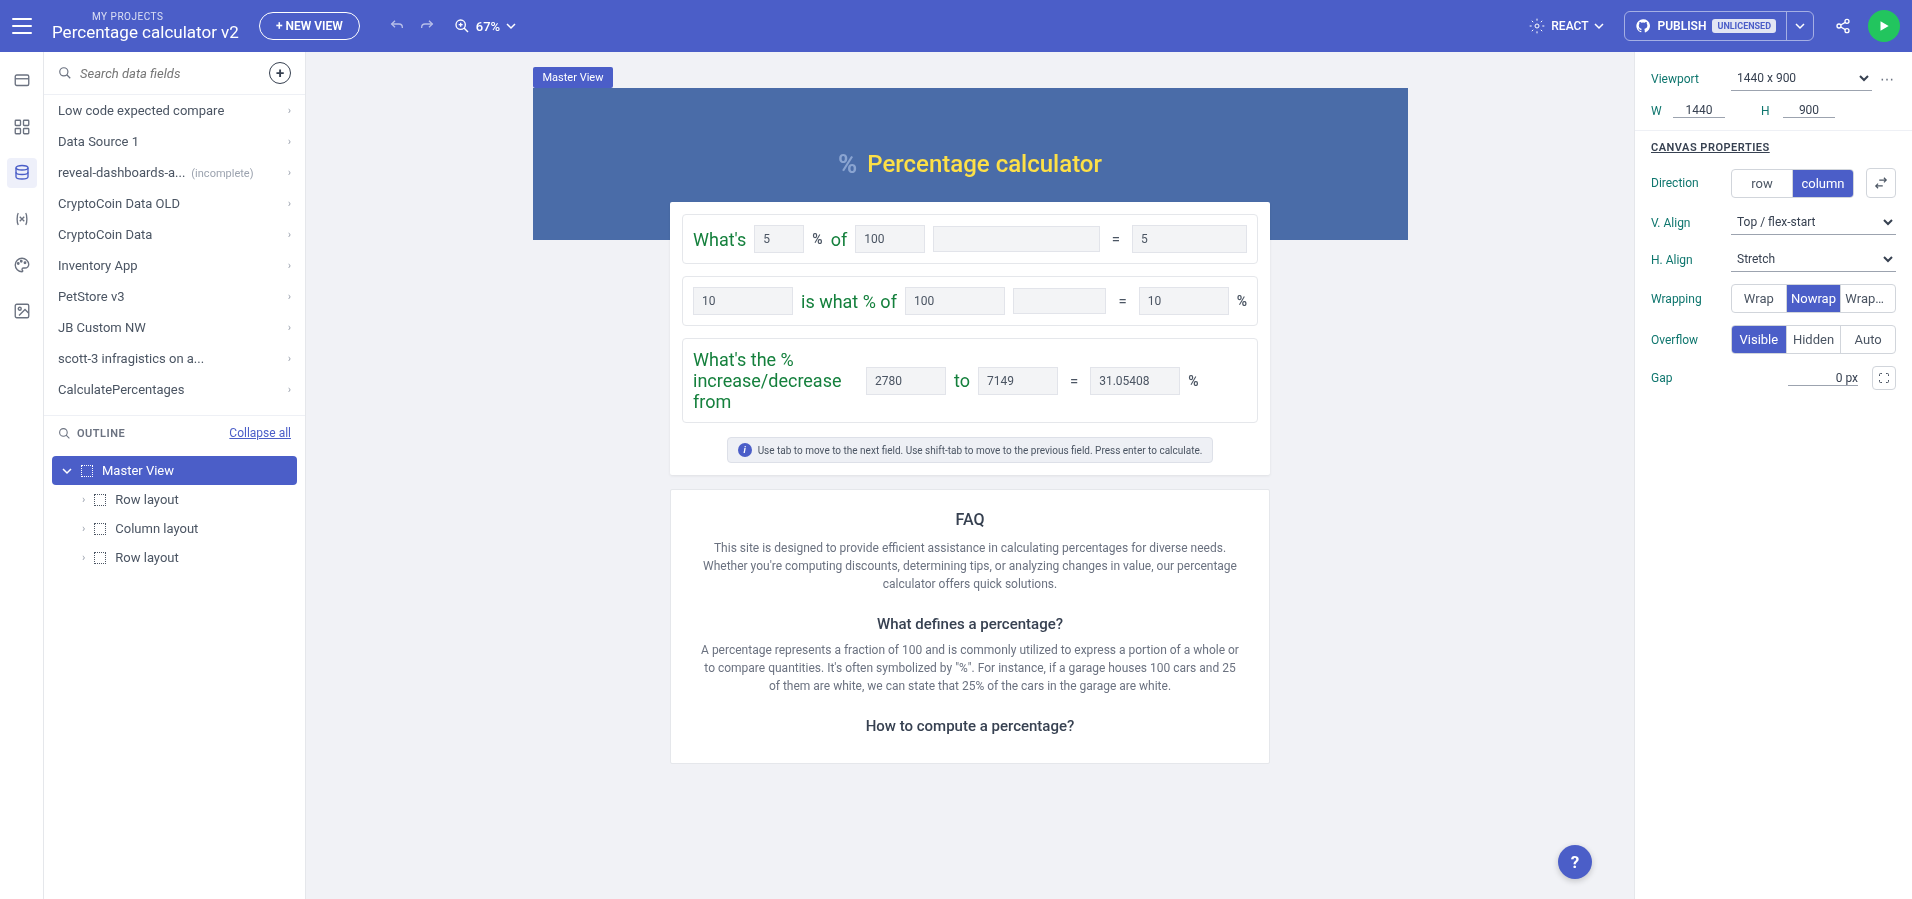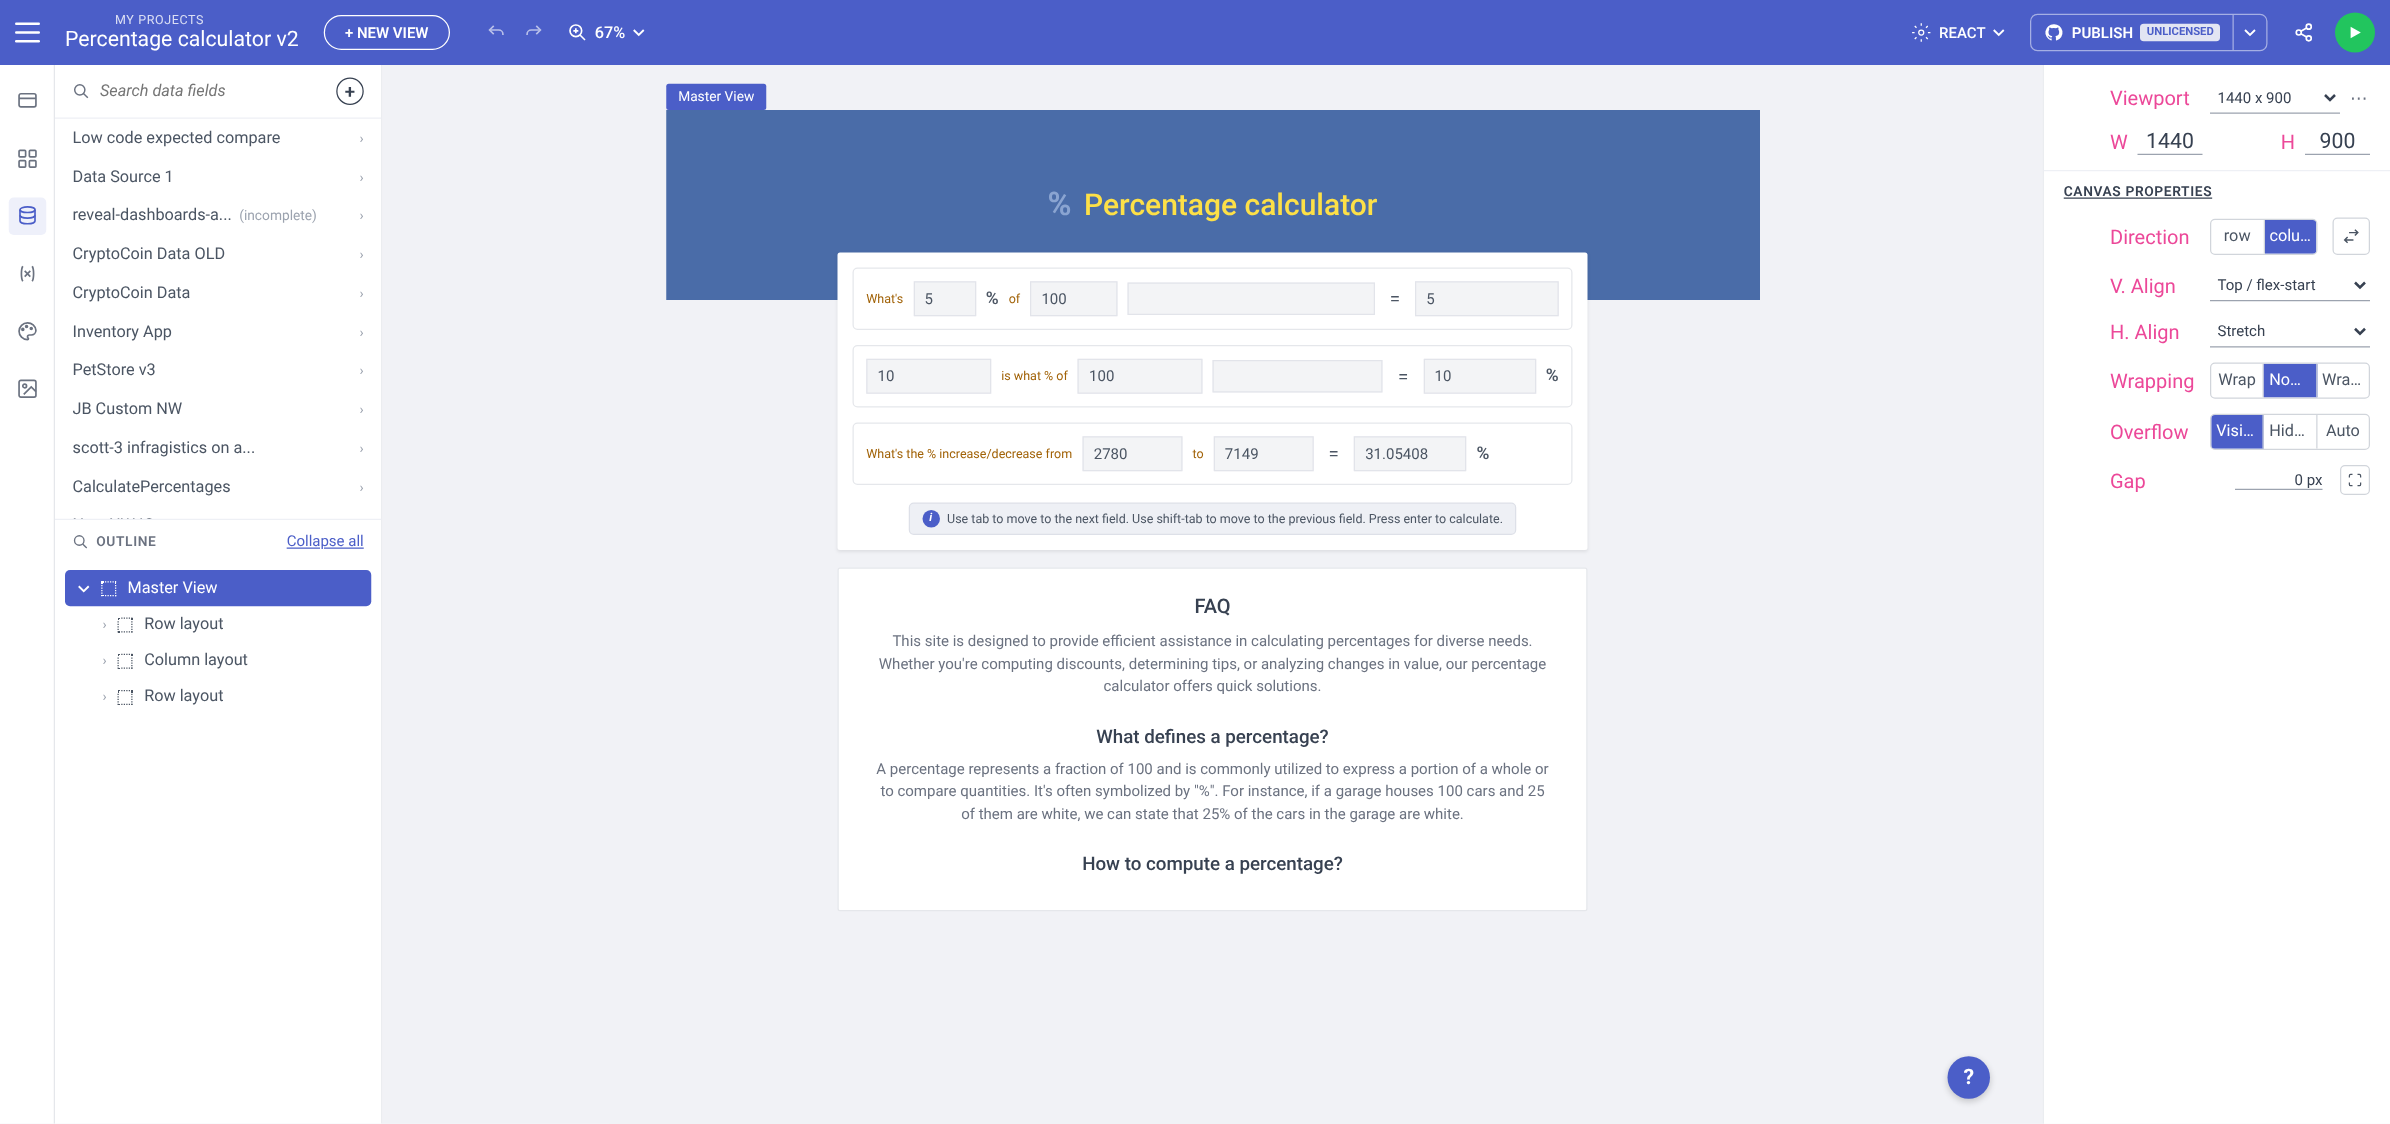--- a/index.html
+++ b/index.html
@@ -56,39 +56,39 @@
 .canvas-area { flex: 1; background: #f1f2f6; position: relative; overflow: auto; padding: 14px 30px; }
 .frame { width: 875px; margin: 0 auto; }
 .mv-tag { display: inline-block; background: #4b5ec8; color: #fff; font-size: 11px; padding: 4px 10px; border-radius: 2px; margin-bottom: 0; }
 .hero { background: #4a6ca8; height: 152px; display: flex; align-items: center; justify-content: center; gap: 10px; }
 .hero .pct-icon { color: #8aa4d1; font-size: 26px; font-weight: 700; }
 .hero h2 { color: #fde047; font-size: 24px; font-weight: 500; }
 
 .card-stack { background: #fff; padding: 12px; margin-top: -38px; position: relative; border-radius: 2px; box-shadow: 0 1px 3px rgba(0,0,0,0.08); width: 600px; margin-left: auto; margin-right: auto; }
 .calc-row { display: flex; align-items: center; border: 1px solid #e5e7eb; border-radius: 4px; padding: 10px; margin-bottom: 12px; gap: 8px; }
 .calc-row:last-of-type { margin-bottom: 0; }
-.lbl-sm { font-size: 10px; color: #a16207; }
+.lbl-sm { font-size: 18px; color: #15803d; }
 .inp { background: #f3f4f6; border: 1px solid #e2e4ea; padding: 6px 8px; font-size: 12px; color: #4b5563; min-width: 50px; }
 .inp.flex { flex: 1; }
 .eq { font-size: 15px; color: #4b5563; padding: 0 4px; }
 .pct-sym { font-size: 14px; color: #4b5563; font-weight: 600; }
 .tip { display: flex; align-items: center; gap: 6px; background: #eef0f5; border: 1px solid #dde0e8; border-radius: 4px; padding: 5px 10px; font-size: 10px; color: #4b5563; width: fit-content; margin: 14px auto 0; }
 .tip .i { width: 14px; height: 14px; border-radius: 50%; background: #4b5ec8; color: #fff; display: flex; align-items: center; justify-content: center; font-size: 9px; font-weight: 700; font-style: italic; }
 
 .faq-card { background: #fff; border: 1px solid #e5e7eb; border-radius: 2px; width: 600px; margin: 14px auto 0; padding: 20px 28px; text-align: center; }
 .faq-card h3 { font-size: 16px; color: #374151; font-weight: 500; margin-bottom: 10px; }
 .faq-card p { font-size: 12px; color: #6b7280; line-height: 1.5; margin-bottom: 22px; }
 .faq-card h4 { font-size: 15px; color: #374151; font-weight: 500; margin-bottom: 8px; }
 
 
 .right-panel { width: 278px; background: #fff; border-left: 1px solid #e5e7eb; padding: 14px 16px; font-size: 12px; color: #4b5563; }
 .prop-row { display: flex; align-items: center; margin-bottom: 12px; gap: 8px; }
-.prop-row .plabel { width: 72px; font-size: 16px; color: #ec4899; margin-left: 37px; }
+.prop-row .plabel { width: 72px; font-size: 12px; color: #0f766e; }
 .sel { flex: 1; border: none; border-bottom: 1px solid #9ca3af; padding: 4px 2px; font-size: 12px; color: #374151; background: transparent; outline:none; }
-.num-inp { width: 52px; border: none; border-bottom: 1px solid #9ca3af; text-align: center; font-size: 17px; color: #374151; outline:none; }
+.num-inp { width: 52px; border: none; border-bottom: 1px solid #9ca3af; text-align: center; font-size: 12px; color: #374151; outline:none; }
 .more-btn { color: #6b7280; cursor: pointer; font-size:14px; letter-spacing:2px; }
 .section-title { font-size: 11px; font-weight: 600; color: #374151; letter-spacing: 0.5px; margin: 10px 0 14px; text-decoration: underline; }
 .btn-group { flex: 1; display: flex; border: 1px solid #d1d5db; border-radius: 4px; overflow: hidden; }
 .btn-group .bg-btn { flex: 1; text-align: center; padding: 6px 4px; font-size: 13px; color: #4b5563; cursor: pointer; border-right: 1px solid #d1d5db; white-space:nowrap; overflow:hidden; text-overflow:ellipsis;}
 .btn-group .bg-btn:last-child { border-right: none; }
 .btn-group .bg-btn.active { background: #4b5ec8; color: #fff; }
 .swap-btn { width: 30px; height: 30px; border: 1px solid #d1d5db; border-radius: 4px; display: flex; align-items: center; justify-content: center; cursor: pointer; margin-left:4px; }
 .gap-inp { width: 70px; text-align: right; border: none; border-bottom: 1px solid #9ca3af; font-size: 12px; color: #374151; outline:none; }
 .gap-icon { width: 24px; height: 24px; border: 1px solid #d1d5db; border-radius: 4px; display: flex; align-items: center; justify-content: center; cursor: pointer; margin-left:6px;}
 

